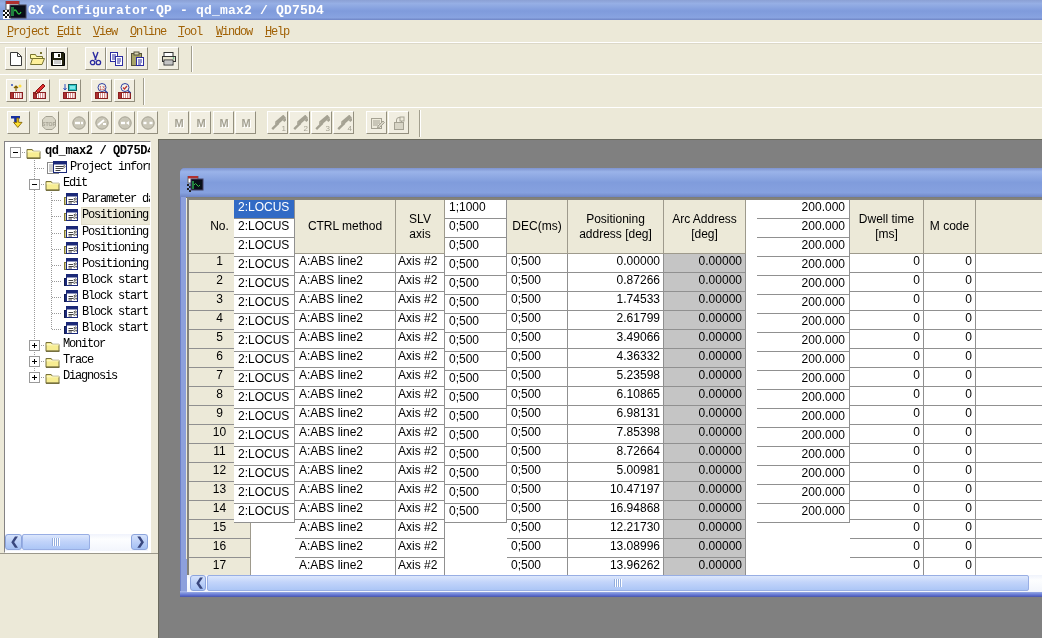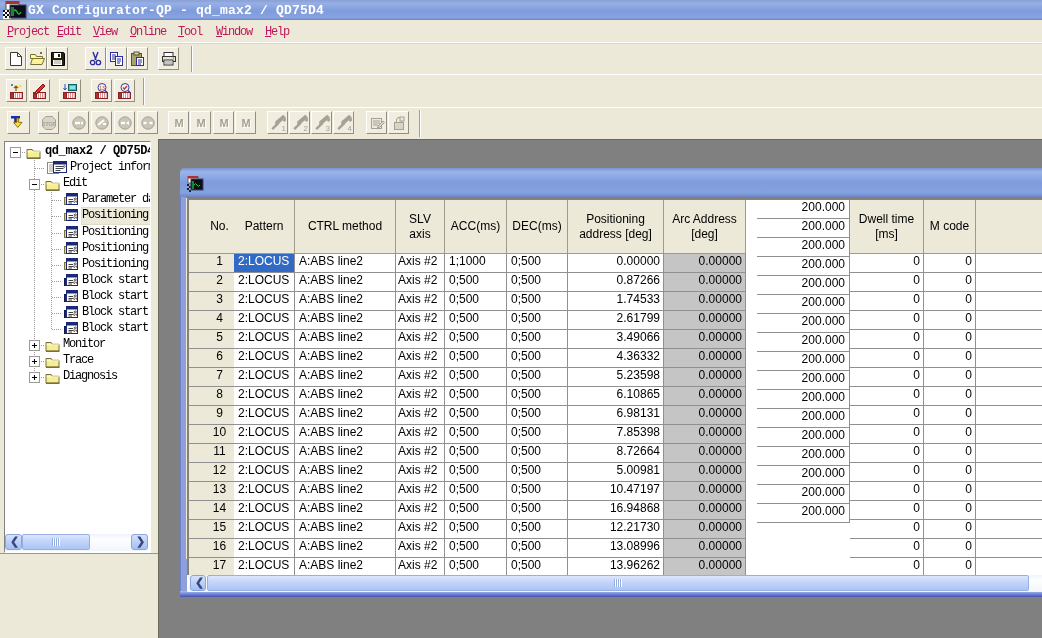--- a/index.html
+++ b/index.html
@@ -1,21 +1,21 @@
 <!DOCTYPE html>
 <html><head><meta charset="utf-8"><style>
 *{margin:0;padding:0;box-sizing:border-box}
 html,body{width:1042px;height:638px;overflow:hidden}
 body{-webkit-font-smoothing:antialiased;font-family:"Liberation Sans",sans-serif;background:#ECE9D8;position:relative}
 .abs{position:absolute}
 #titlebar{left:0;top:0;width:1042px;height:20px;
  background:linear-gradient(180deg,#8BA0D4 0%,#96AFE5 18%,#7F9BDC 55%,#88A3E0 88%,#6F85C4 100%);}
 #titletext{left:28px;top:3px;color:#fff;font:bold 13px "Liberation Mono",monospace;letter-spacing:.2px;white-space:pre}
 #menubar{left:0;top:20px;width:1042px;height:23px;background:#ECE9D8;border-bottom:1px solid #fff}
-.mi{position:absolute;top:25px;font:12px "Liberation Mono",monospace;letter-spacing:-1.2px;color:#be185d;white-space:pre}
+.mi{position:absolute;top:25px;font:12px "Liberation Mono",monospace;letter-spacing:-1.2px;color:#a16207;white-space:pre}
 .mi u{text-decoration:underline}
 .tbar{left:0;width:1042px;background:#ECE9D8}
 #tb1{top:43px;height:31px;border-top:1px solid #DCD8C8}
 #tb2{top:74px;height:33px;border-top:1px solid #fff}
 #tb3{top:107px;height:32px;border-top:1px solid #fff}
 .btn{position:absolute;width:21px;height:23px;background:#F1EEE1;
  border-top:1px solid #fff;border-left:1px solid #fff;
  border-right:1px solid #938F7E;border-bottom:1px solid #938F7E;}
 .btn svg{position:absolute;left:2px;top:3px}
 .vsep{position:absolute;width:2px;border-left:1px solid #A29F8E;border-right:1px solid #fff}
@@ -533,23 +533,20 @@
       <div class="gc">10</div>
       <div class="gc">11</div>
       <div class="gc">12</div>
       <div class="gc">13</div>
       <div class="gc">14</div>
       <div class="gc">15</div>
       <div class="gc">16</div>
       <div class="gc">17</div>
     </div>
 <div class="gcol pat" style="left:45px;width:61px">
-      <div class="gh">
-        <div>Pattern</div>
-      </div>
       <div class="gc sel">2:LOCUS</div>
       <div class="gc">2:LOCUS</div>
       <div class="gc">2:LOCUS</div>
       <div class="gc">2:LOCUS</div>
       <div class="gc">2:LOCUS</div>
       <div class="gc">2:LOCUS</div>
       <div class="gc">2:LOCUS</div>
       <div class="gc">2:LOCUS</div>
       <div class="gc">2:LOCUS</div>
       <div class="gc">2:LOCUS</div>
@@ -599,23 +596,20 @@
       <div class="gc">Axis #2</div>
       <div class="gc">Axis #2</div>
       <div class="gc">Axis #2</div>
       <div class="gc">Axis #2</div>
       <div class="gc">Axis #2</div>
       <div class="gc">Axis #2</div>
       <div class="gc">Axis #2</div>
       <div class="gc">Axis #2</div>
     </div>
 <div class="gcol acc" style="left:256px;width:62px">
-      <div class="gh">
-        <div>ACC(ms)</div>
-      </div>
       <div class="gc">1;1000</div>
       <div class="gc">0;500</div>
       <div class="gc">0;500</div>
       <div class="gc">0;500</div>
       <div class="gc">0;500</div>
       <div class="gc">0;500</div>
       <div class="gc">0;500</div>
       <div class="gc">0;500</div>
       <div class="gc">0;500</div>
       <div class="gc">0;500</div>

